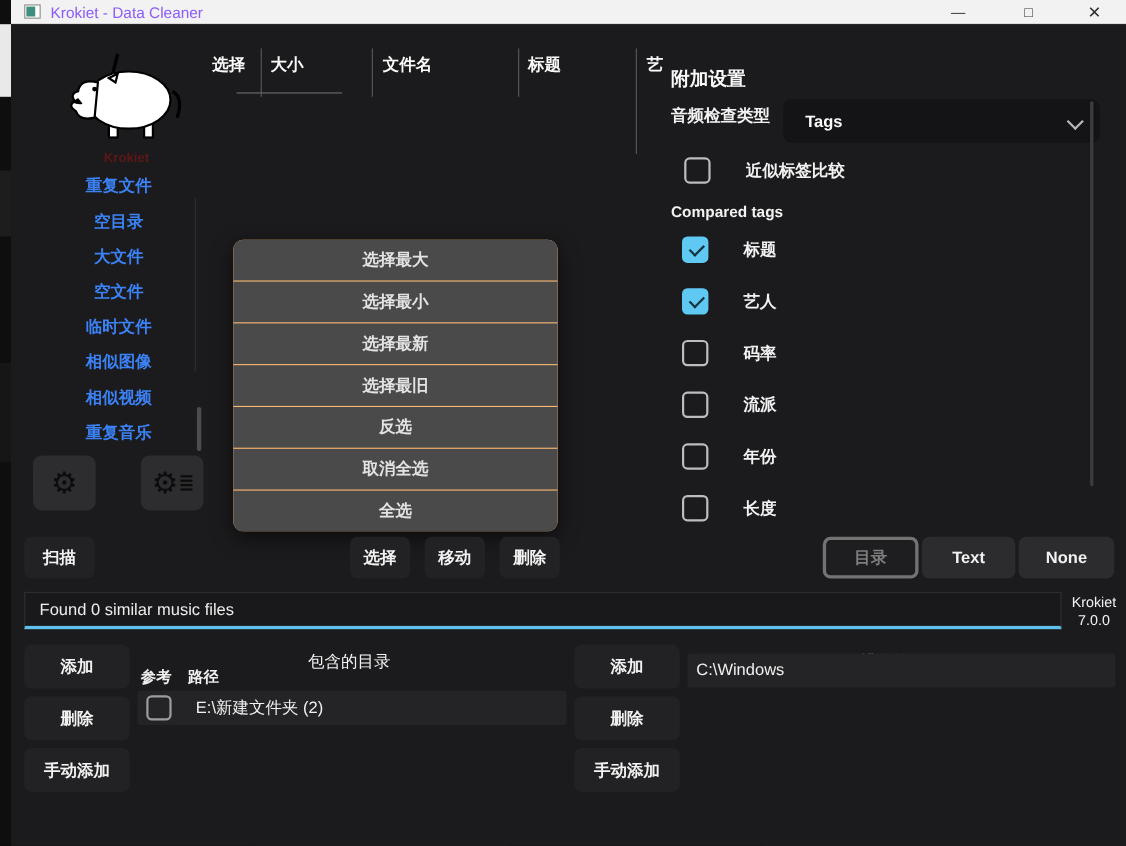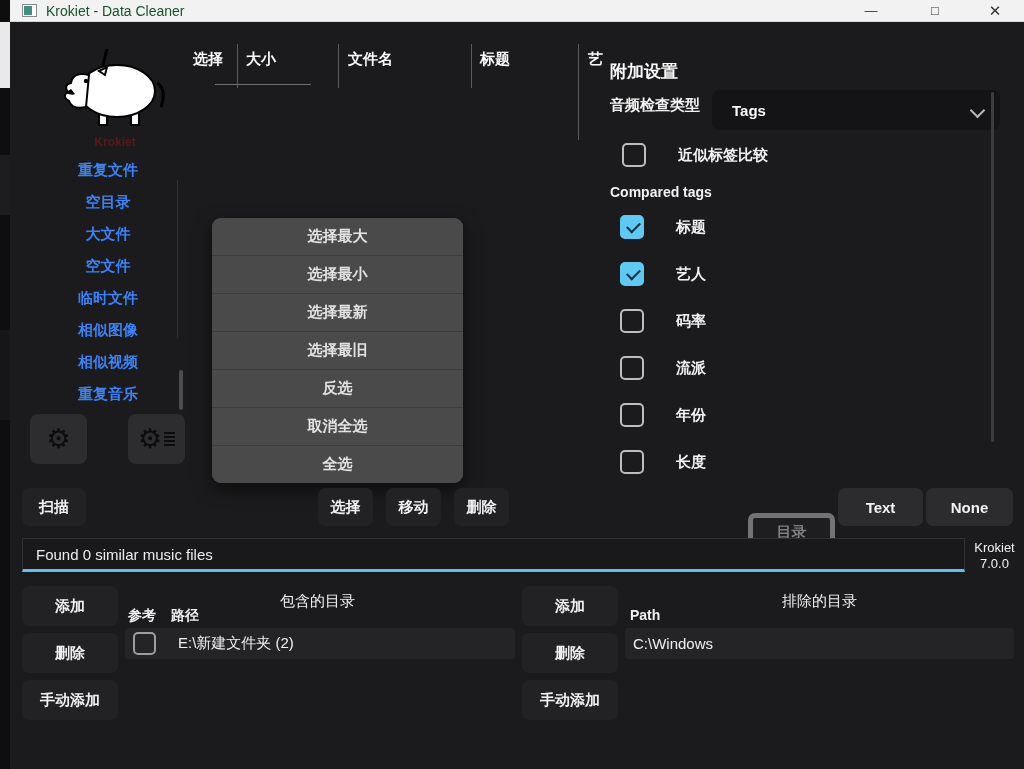--- a/index.html
+++ b/index.html
@@ -12,21 +12,21 @@
   .edge-strip .lt { position:absolute; left:0; top:22px; width:10px; height:66px; background:#e9e9e9; }
   .edge-strip .b1 { position:absolute; left:0; top:155px; width:10px; height:60px; background:#1d1d1d; }
   .edge-strip .b2 { position:absolute; left:0; top:330px; width:10px; height:90px; background:#161616; }
 
   
   .titlebar { position:absolute; left:10px; top:0; width:1014px; height:22px; background:#f2f2f2;
               display:flex; align-items:center; border-bottom:1px solid #d8d8d8; }
   .app-icon { width:15px; height:13px; background:#fdfdfd; border:1px solid #8a8a8a; margin-left:12px;
               position:relative; }
   .app-icon i { position:absolute; left:1px; top:1px; width:8px; height:9px; background:#3d8f80; display:block; }
-  .title-text { margin-left:9px; font-size:14px; color:#14532d; }
+  .title-text { margin-left:9px; font-size:14px; color:#8b5cf6; }
   .win-controls { margin-left:auto; display:flex; align-items:center; height:22px; }
   .win-btn { width:46px; height:22px; display:flex; align-items:center; justify-content:center;
              color:#333; font-size:13px; cursor:default; }
 
   
   .app { position:absolute; left:10px; top:22px; width:1014px; height:747px; background:#1b1b1d; }
   
 
   
   .logo-wrap { position:absolute; left:40px; top:25px; width:130px; text-align:center; }
@@ -42,21 +42,21 @@
   .gear-lines { display:inline-block; margin-left:2px; }
   .gear-lines span { display:block; width:11px; height:2px; background:#0c0c0c; margin:2px 0; }
 
   
   .col-head { position:absolute; top:28px; height:22px; color:#fafafa; font-weight:bold; font-size:15px; }
   .col-sep  { position:absolute; top:22px; width:1px; height:44px; background:#5a5a5a; }
   .col-sep.tall { height:96px; }
   .sort-line{ position:absolute; left:205px; top:62px; width:96px; height:1px; background:#6e6e6e; }
 
   
-  .popup { position:absolute; left:202px; top:196px; width:251px; background:#0c4a6e; border-radius:9px;
+  .popup { position:absolute; left:202px; top:196px; width:295px; background:#fdba74; border-radius:9px;
            overflow:hidden; box-shadow:0 6px 18px rgba(0,0,0,.55); }
   .popup-item { height:37px; background:#4a4a4a; margin-bottom:1px; color:#e3e3e3; font-weight:bold;
                 font-size:15px; display:flex; align-items:center; justify-content:center; cursor:default; }
   .popup-item:last-child { margin-bottom:0; }
 
   
   .panel-title { position:absolute; left:600px; top:38px; color:#fafafa; font-weight:bold; font-size:17px; }
   .audio-label { position:absolute; left:600px; top:74px; color:#f2f2f2; font-weight:bold; font-size:15px; }
   .dropdown { position:absolute; left:702px; top:68px; width:288px; height:40px; background:#141416;
               border-radius:8px; display:flex; align-items:center; }
@@ -72,21 +72,21 @@
         border-left:2.5px solid #14323f; border-bottom:2.5px solid #14323f; transform:rotate(-45deg); }
 
   .check-row { position:absolute; display:flex; align-items:center; gap:32px; }
   .check-row .lbl { color:#f2f2f2; font-weight:bold; font-size:15px; }
   .compared-lbl { position:absolute; left:600px; top:162px; color:#f2f2f2; font-weight:bold; font-size:14px; }
   .panel-scroll { position:absolute; left:981px; top:70px; width:3px; height:350px; background:#3c3c3c; border-radius:2px; }
 
   
   .btn { position:absolute; background:#222224; border-radius:7px; color:#f2f2f2; font-weight:bold;
          font-size:15px; display:flex; align-items:center; justify-content:center; cursor:default; }
-  .btn.seg-off { background:#1e1e20; border:5px solid #737373; color:#7e7e7e;margin-top:25px; }
+  .btn.seg-off { background:#1e1e20; border:3px solid #737373; color:#7e7e7e; }
   .btn.seg-on  { background:#2c2c2e; }
 
   
   .status-box { position:absolute; left:12px; top:516px; width:943px; height:34px; background:#19191b;
                 border:1px solid #303030; border-bottom:3px solid #5fc0ea; display:flex; align-items:center; }
   .status-box .msg { color:#ededed; font-size:15px; margin-left:13px; font-weight:normal; }
   .version { position:absolute; left:955px; top:518px; width:59px; text-align:center; color:#f2f2f2;
              font-size:13px; line-height:16px; }
 
   
@@ -248,18 +248,18 @@
     <div class="dir-row" style="left:115px; top:606px; width:390px">
       <span class="cb"></span>
       <span class="path">E:\新建文件夹 (2)</span>
     </div>
 
     <div class="btn" style="left:512px; top:564px; width:96px; height:40px">添加</div>
     <div class="btn" style="left:512px; top:611px; width:96px; height:40px">删除</div>
     <div class="btn" style="left:512px; top:658px; width:96px; height:40px">手动添加</div>
     <div class="dir-title" style="left:772px; top:570px">排除的目录</div>
     <div class="dir-colhead" style="left:620px; top:585px">Path</div>
-    <div class="dir-row" style="left:615px; top:606px; width:389px">
+    <div class="dir-row" style="left:615px; top:572px; width:389px">
       <span class="path no-cb">C:\Windows</span>
     </div>
 
   </div>
 </div>
 
 </body></html>

